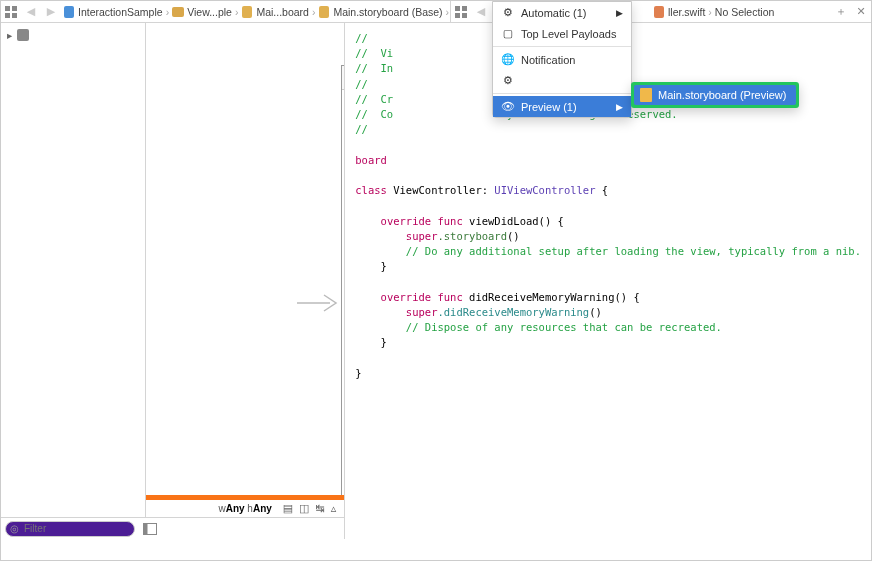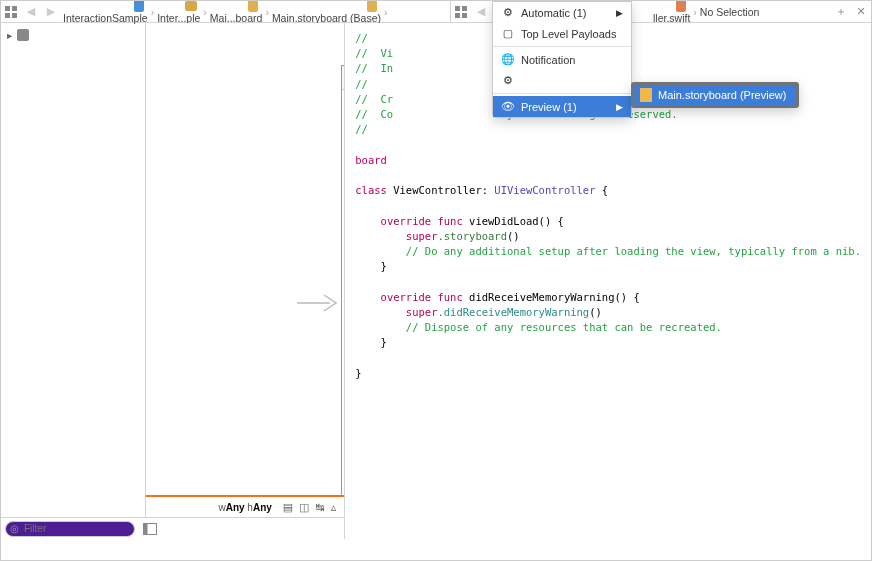--- a/index.html
+++ b/index.html
@@ -4,63 +4,63 @@
 <style>
 * { box-sizing: border-box; margin: 0; padding: 0; }
 body { font-family: -apple-system, "Helvetica Neue", Arial, sans-serif; font-size: 11px; color: #333; background: #fff; width: 872px; height: 561px; overflow: hidden; border: 1px solid #ccc; }
 .top-bar { display: flex; height: 22px; border-bottom: 1px solid #d4d4d4; }
 .top-half { display: flex; align-items: center; height: 100%; }
 .left-top { width: 450px; border-right: 1px solid #d4d4d4; }
 .right-top { flex: 1; position: relative; }
 .icon-btn { width: 20px; height: 20px; display: flex; align-items: center; justify-content: center; color: #888; cursor: pointer; }
 .icon-btn.disabled { color: #ccc; }
 .breadcrumb { display: flex; align-items: center; flex: 1; overflow: hidden; font-size: 10.5px; color: #444; }
-.crumb { display: flex; align-items: flex-end; padding: 0 2px; white-space: nowrap; cursor: pointer; flex-direction: column; }
+.crumb { display: flex; align-items: flex-start; padding: 0 2px; white-space: nowrap; cursor: pointer; }
 .crumb-icon { width: 12px; height: 12px; margin-right: 3px; display: inline-flex; align-items: center; justify-content: center; }
 .crumb-sep { color: #aaa; padding: 0 1px; }
 .file-blue { background: #4a90d9; border-radius: 2px; width: 10px; height: 12px; display:inline-block; }
 .folder-y { background: #d9a74a; border-radius: 2px; width: 12px; height: 10px; display:inline-block; }
 .file-y { background: #e0b050; border-radius: 2px; width: 10px; height: 12px; display:inline-block; }
 .file-orange { background: #e08050; border-radius: 2px; width: 10px; height: 12px; display:inline-block; }
 .main { display: flex; height: 516px; }
 .left-pane { width: 450px; border-right: 1px solid #d4d4d4; display: flex; flex-direction: column; }
 .right-pane { flex: 1; display: flex; flex-direction: column; background: #fff; }
 .outline { width: 145px; border-right: 1px solid #d4d4d4; display: flex; flex-direction: column; }
 .outline-tree { flex: 1; padding: 4px 0; }
 .tree-item { display: flex; align-items: center; padding: 2px 6px; cursor: pointer; font-size: 10.5px; }
 .tree-arrow { width: 10px; color: #666; }
 .tree-icon { width: 12px; height: 12px; background: #888; border-radius: 2px; margin-right: 4px; }
 .canvas-area { flex: 1; position: relative; display: flex; flex-direction: column; }
 .canvas { flex: 1; position: relative; overflow: hidden; background: #fff; }
 .device-frame { position: absolute; left: 195px; top: 42px; width: 240px; height: 455px; border: 1px solid #999; background: #fff; }
 .device-header { height: 24px; border-bottom: 1px solid #ccc; background: #f7f7f7; display: flex; align-items: center; justify-content: flex-end; padding: 0 8px; font-size: 12px; font-weight: 500; color: #333; }
 .device-label { position: absolute; top: 230px; left: 0; right: 0; text-align: center; font-size: 15px; color: #222; }
 .arrow-into { position: absolute; left: 150px; top: 268px; color: #aaa; }
-.size-bar { height: 22px; border-top: 2px solid #f97316; display: flex; align-items: center; padding: 8px 8px; position: relative; }
+.size-bar { height: 22px; border-top: 5px solid #f97316; display: flex; align-items: center; padding: 8px 8px; position: relative; }
 .size-center { position: absolute; left: 50%; transform: translateX(-50%); font-size: 10px; color: #555; }
 .size-center b { color: #000; }
 .size-icons { margin-left: auto; display: flex; gap: 6px; color: #666; }
 .bottom-bar { height: 22px; border-top: 1px solid #d4d4d4; display: flex; align-items: center; padding: 0 4px; gap: 6px; }
 .filter-input { flex: 1; max-width: 130px; height: 16px; border: 1px solid #ccc; border-radius: 8px; padding: 0 6px 0 18px; font-size: 10px; color: #888; background: #4c1d95; }
 .filter-wrap { position: relative; }
 .filter-wrap .mag { position: absolute; left: 5px; top: 2px; color: #999; font-size: 10px; }
 .panel-toggle { color: #888; cursor: pointer; margin-left: 2px; }
 .code-area { flex: 1; padding: 8px 10px; font-family: Menlo, Monaco, monospace; font-size: 10.5px; line-height: 1.45; white-space: pre; color: #000; overflow: auto; }
 .c-comment { color: #25a244; }
 .c-keyword { color: #b8005c; }
 .c-type { color: #5b3fb3; }
 .c-call { color: #3a7a3a; }
 .c-teal { color: #2a8a8a; }
 .dropdown { position: absolute; top: 0; left: 41px; width: 140px; background: #fff; border: 1px solid #c8c8c8; border-radius: 0 0 4px 4px; box-shadow: 0 4px 12px rgba(0,0,0,0.18); z-index: 20; }
 .dd-item { display: flex; align-items: center; padding: 4px 8px; font-size: 11px; color: #333; cursor: pointer; position: relative; }
 .dd-item.selected { background: #3b7dd8; color: #fff; }
 .dd-icon { width: 14px; margin-right: 6px; display: flex; align-items: center; justify-content: center; }
 .dd-arrow { margin-left: auto; font-size: 9px; }
 .dd-sep { height: 1px; background: #e0e0e0; margin: 2px 0; }
-.submenu { position: absolute; left: 180px; top: 81px; background: #737373; border-radius: 3px; padding: 3px; z-index: 21; box-shadow: 0 4px 12px rgba(0,0,0,0.2); }
+.submenu { position: absolute; left: 180px; top: 81px; background: #22c55e; border-radius: 3px; padding: 3px; z-index: 21; box-shadow: 0 4px 12px rgba(0,0,0,0.2); }
 .sub-item { display: flex; align-items: center; background: #3b7dd8; color: #fff; padding: 3px 10px 3px 6px; font-size: 11px; border-radius: 2px; cursor: pointer; }
 .sub-icon { width: 12px; height: 14px; background: #f0b84a; border-radius: 1px; margin-right: 6px; }
 .grid4 { display: inline-block; width: 12px; height: 12px; position: relative; }
 .grid4::before,.grid4::after { content:''; position:absolute; background:#888; }
 .grid4::before { width: 5px; height:5px; top:0; left:0; box-shadow: 7px 0 #888, 0 7px #888, 7px 7px #888; }
 svg { display: block; }
 </style>
 </head>
 <body>
 
@@ -76,21 +76,21 @@
           <span class="crumb-icon">
             <span class="file-blue"></span>
           </span>
           <span>InteractionSample</span>
         </span>
       <span class="crumb-sep">›</span>
       <span class="crumb">
           <span class="crumb-icon">
             <span class="folder-y"></span>
           </span>
-          <span>Inter...ple</span>
+          <span>View...ple</span>
         </span>
       <span class="crumb-sep">›</span>
       <span class="crumb">
           <span class="crumb-icon">
             <span class="file-y"></span>
           </span>
           <span>Mai...board</span>
         </span>
       <span class="crumb-sep">›</span>
       <span class="crumb">

